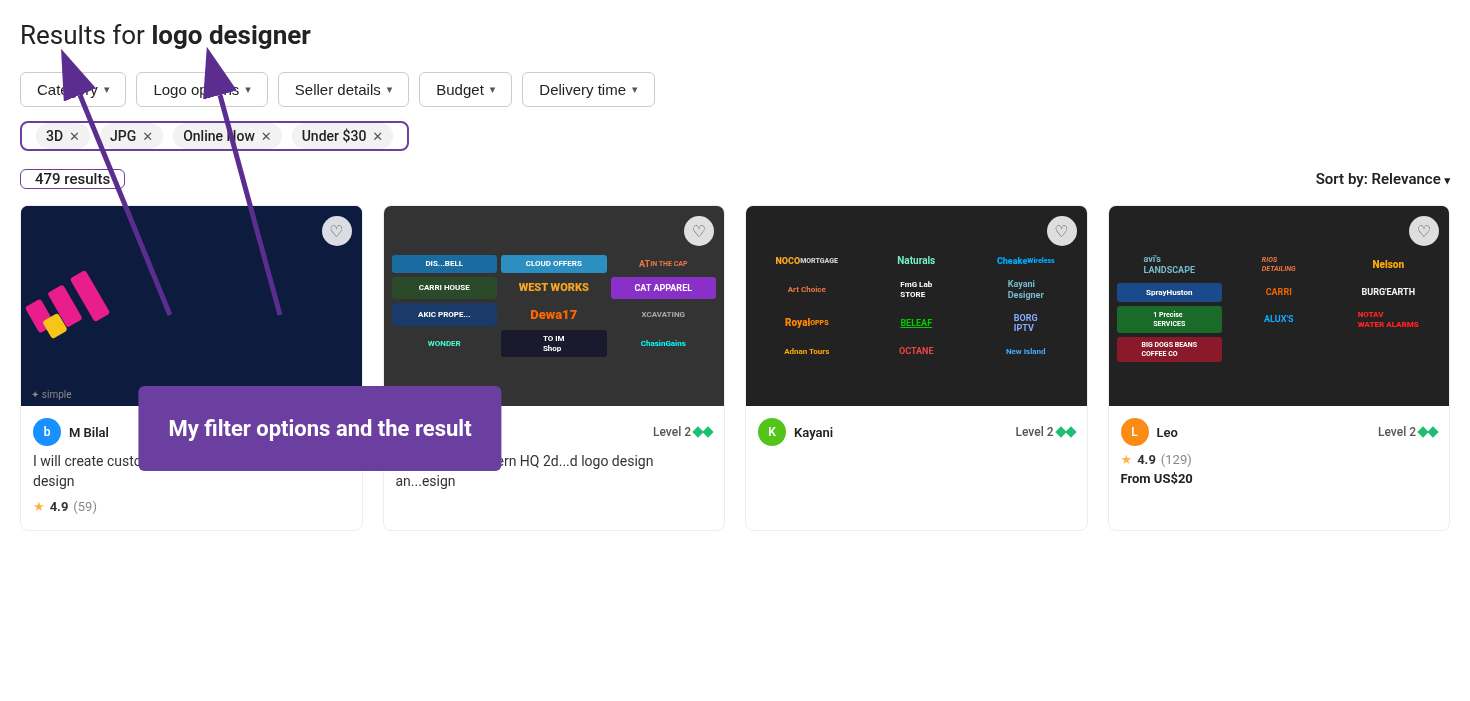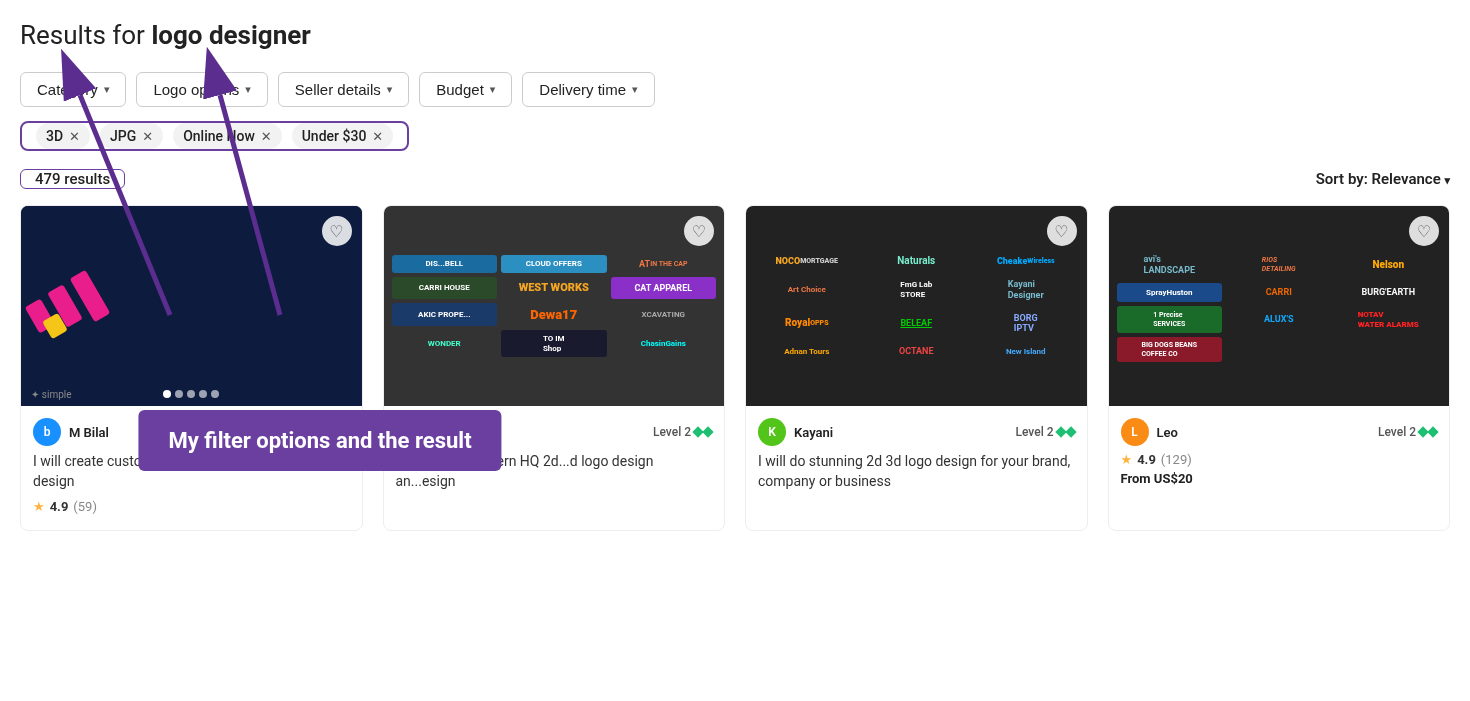--- a/index.html
+++ b/index.html
@@ -245,21 +245,21 @@
     
     .annotation-overlay {
       position: absolute;
       bottom: 0;
       left: 50%;
       transform: translateX(-50%);
       background: #6b3fa0;
       color: #fff;
       font-size: 22px;
       font-weight: 700;
-      padding: 18px 30px;
+      padding: 30px 30px;
       border-radius: 6px;
       white-space: nowrap;
       z-index: 10;
     }
 
     
     .arrow-overlay {
       position: absolute;
       top: -160px;
       left: 0;
@@ -482,21 +482,20 @@
         <button class="heart-btn">♡</button>
       </div>
       <div class="card-body">
         <div class="seller-row">
           <div class="seller-info">
             <div class="avatar green">K</div>
             <span class="seller-name">Kayani</span>
           </div>
           <span class="badge-level">Level 2 <span class="diamond" style="width:8px;height:8px;background:#1dbf73;transform:rotate(45deg);display:inline-block;"></span><span class="diamond" style="width:8px;height:8px;background:#1dbf73;transform:rotate(45deg);display:inline-block;margin-left:2px;"></span></span>
         </div>
-        <p class="card-title">I will do stunning 2d 3d logo design for your brand, company or business</p>
       </div>
     </div>
 
     <div class="card">
       <div class="card-image card-bg-darkgray">
         <div class="logo-grid">
           <div class="logo-item" style="color:#7bc;font-size:9px;font-weight:700;">avi's<br>LANDSCAPE</div>
           <div class="logo-item" style="color:#e74;font-size:7px;font-style:italic;">RIOS<br>DETAILING</div>
           <div class="logo-item" style="color:#fa0;font-size:10px;font-weight:900;">Nelson</div>
           <div class="logo-item" style="background:#1a4a8a;font-size:8px;">SprayHuston</div>

